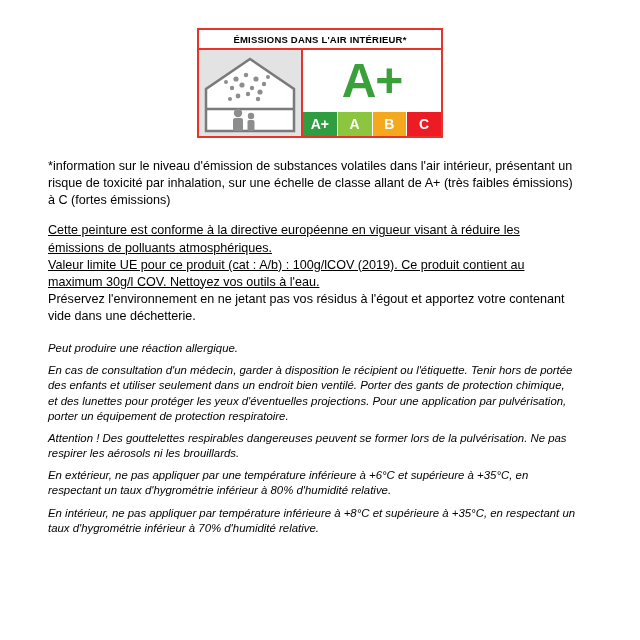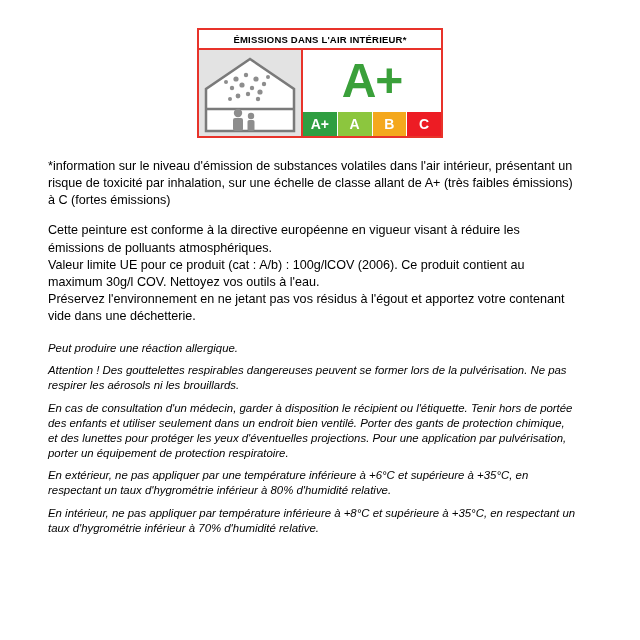--- a/index.html
+++ b/index.html
@@ -92,21 +92,21 @@
   .content {
     padding: 20px 64px 0 48px;
     box-sizing: border-box;
   }
   .para {
     font-size: 12.6px;
     line-height: 1.36;
     margin: 0 0 13px 0;
     text-align: left;
   }
-  .para.tight { margin-bottom: 0; }
+  .para.tight { margin-bottom: 0; text-decoration: underline; }
   .italic-block {
     font-style: italic;
     font-size: 11.4px;
     line-height: 1.33;
     margin-top: 16px;
   }
   .italic-block p {
     margin: 0 0 7px 0;
   }
   .italic-block p:last-child { margin-bottom: 8px; }
@@ -155,23 +155,23 @@
           <div class="g-c">C</div>
         </div>
       </div>
     </div>
   </div>
 </div>
 
 <div class="content">
   <p class="para">*information sur le niveau d'émission de substances volatiles dans l'air intérieur, présentant un risque de toxicité par inhalation, sur une échelle de classe allant de A+ (très faibles émissions) à C (fortes émissions)</p>
   <p class="para tight">Cette peinture est conforme à la directive européenne en vigueur visant à réduire les émissions de polluants atmosphériques.</p>
-  <p class="para tight">Valeur limite UE pour ce produit (cat : A/b) : 100g/lCOV (2006). Ce produit contient au maximum 30g/l COV. Nettoyez vos outils à l'eau.</p>
+  <p class="para tight">Valeur limite UE pour ce produit (cat : A/b) : 100g/lCOV (2019). Ce produit contient au maximum 30g/l COV. Nettoyez vos outils à l'eau.</p>
   <p class="para">Préservez l'environnement en ne jetant pas vos résidus à l'égout et apportez votre contenant vide dans une déchetterie.</p>
 
   <div class="italic-block">
     <p>Peut produire une réaction allergique.</p>
+    <p>En cas de consultation d'un médecin, garder à disposition le récipient ou l'étiquette. Tenir hors de portée des enfants et utiliser seulement dans un endroit bien ventilé. Porter des gants de protection chimique, et des lunettes pour protéger les yeux d'éventuelles projections. Pour une application par pulvérisation, porter un équipement de protection respiratoire.</p>
     <p>Attention ! Des gouttelettes respirables dangereuses peuvent se former lors de la pulvérisation. Ne pas respirer les aérosols ni les brouillards.</p>
-    <p>En cas de consultation d'un médecin, garder à disposition le récipient ou l'étiquette. Tenir hors de portée des enfants et utiliser seulement dans un endroit bien ventilé. Porter des gants de protection chimique, et des lunettes pour protéger les yeux d'éventuelles projections. Pour une application par pulvérisation, porter un équipement de protection respiratoire.</p>
     <p>En extérieur, ne pas appliquer par une température inférieure à +6°C et supérieure à +35°C, en respectant un taux d'hygrométrie inférieur à 80% d'humidité relative.</p>
     <p>En intérieur, ne pas appliquer par température inférieure à +8°C et supérieure à +35°C, en respectant un taux d'hygrométrie inférieur à 70% d'humidité relative.</p>
   </div>
 </div>
 
 </body></html>

